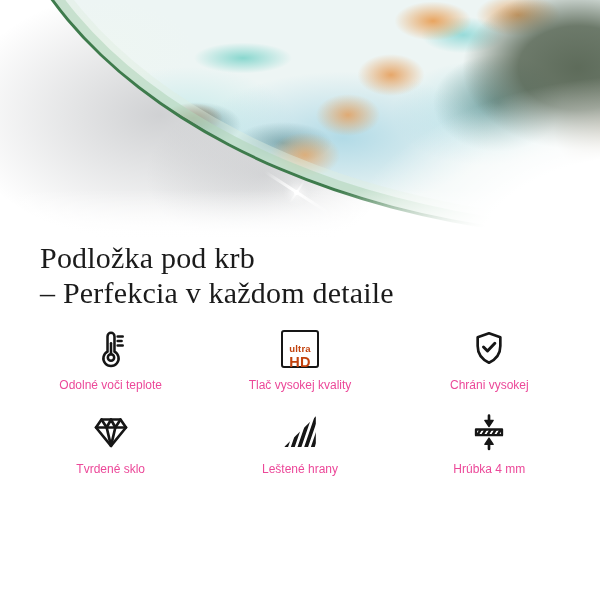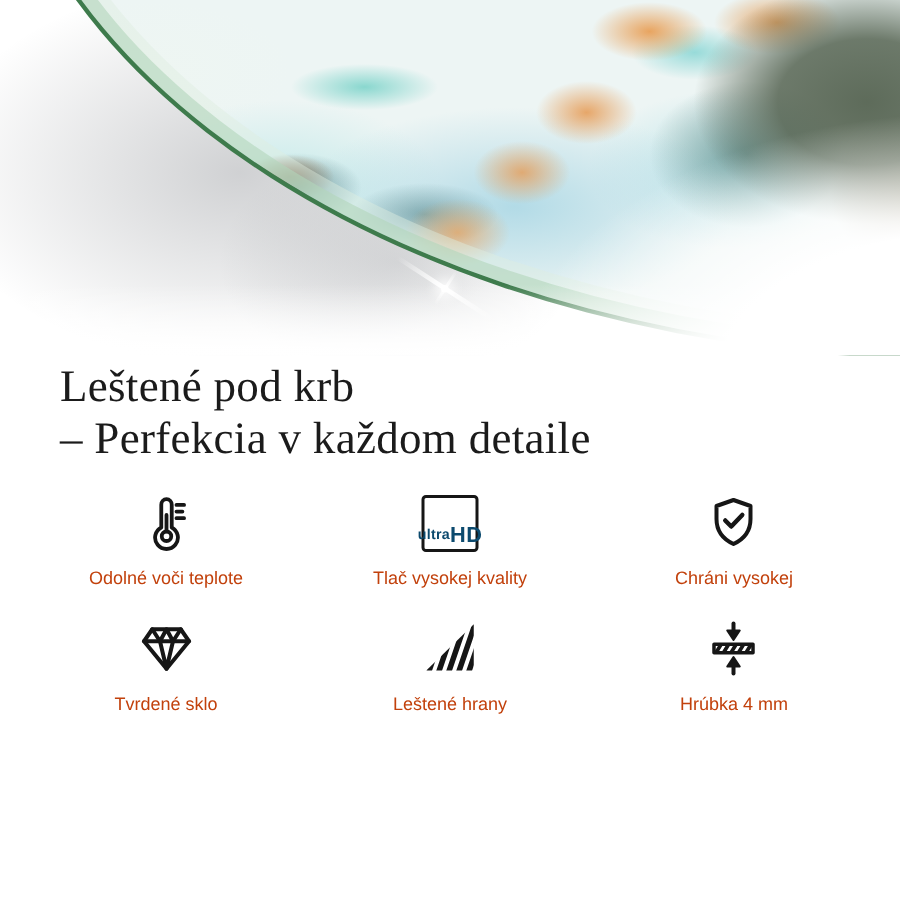--- a/index.html
+++ b/index.html
@@ -59,45 +59,45 @@
   .content { padding: 0 40px; }
   h1 { font-family: "Liberation Serif", serif; font-weight: 400; color: #1b1b1b;
     font-size: 30px; line-height: 35px; margin-top: 3px; letter-spacing: 0.2px; }
   .desc { margin-top: 9px; width: 530px; font-size: 13.4px; line-height: 26px; color: #2e2e2e; }
 
   
   .features { display: grid; grid-template-columns: 1fr 1fr 1fr; row-gap: 18px;
     margin-top: 16px; padding: 0 16px; }
   .feature { display: flex; flex-direction: column; align-items: center; }
   .feature .icon-box { height: 42px; display: flex; align-items: flex-end; justify-content: center; }
-  .feature .label { margin-top: 10px; font-size: 12px; color: #c2410c; }
+  .feature .label { margin-top: 10px; font-size: 12px; color: #ec4899; }
 
   .hd-badge { width: 38px; height: 38px; border: 2.2px solid #161616; border-radius: 3px;
-    display: flex; flex-direction: row; align-items: center; justify-content: center;
-    color: #0c4a6e; line-height: 1; padding-top: 15px; }
+    display: flex; flex-direction: column; align-items: center; justify-content: center;
+    color: #c2410c; line-height: 1; padding-top: 15px; }
   .hd-badge .t { font-size: 9.5px; font-weight: 600; letter-spacing: 0.2px; }
   .hd-badge .b { font-size: 14.5px; font-weight: 700; margin-top: 1px; letter-spacing: 0.3px; }
 
   svg.fi { stroke: #161616; fill: none; stroke-width: 1.6; stroke-linecap: round; stroke-linejoin: round; }
 </style>
 </head>
 <body>
 
 <div class="hero">
   <div class="hero-shadow"></div>
   <div class="glass-disc"></div>
   <div class="sparkle">
       <span class="core"></span>
     </div>
   <div class="hero-fade"></div>
 </div>
 
 <div class="content">
   <h1>
-    <span style="display:block">Leštené pod krb</span>
+    <span style="display:block">Podložka pod krb</span>
     <span style="display:block">– Perfekcia v každom detaile</span>
   </h1>
 </div>
 
 <div class="features">
 
   <div class="feature">
     <div class="icon-box">
       <svg class="fi" width="38" height="40" viewBox="0 0 24 24">
         <path d="M9.8 4.7 A2.2 2.3 0 0 1 14.2 4.7 L14.2 14.3 A4.8 4.8 0 1 1 9.8 14.3 Z"></path>

